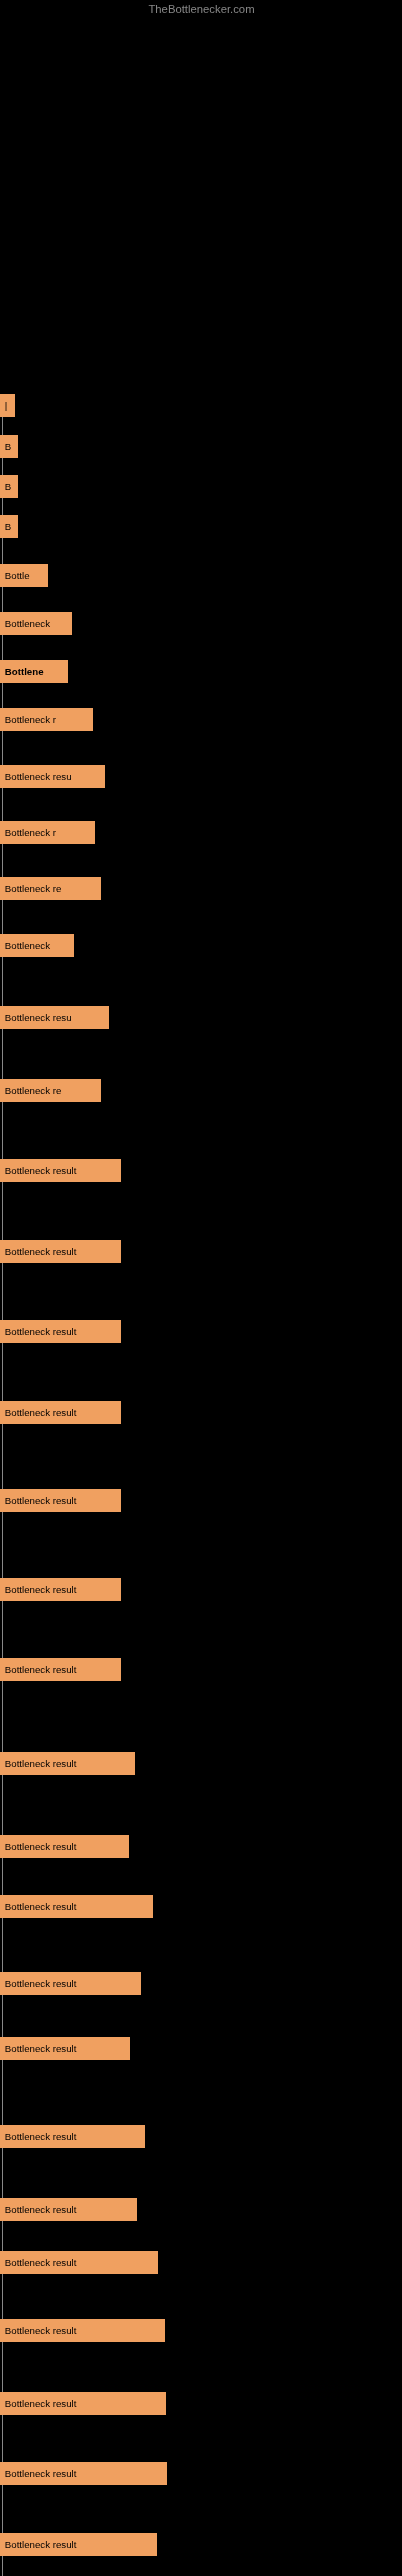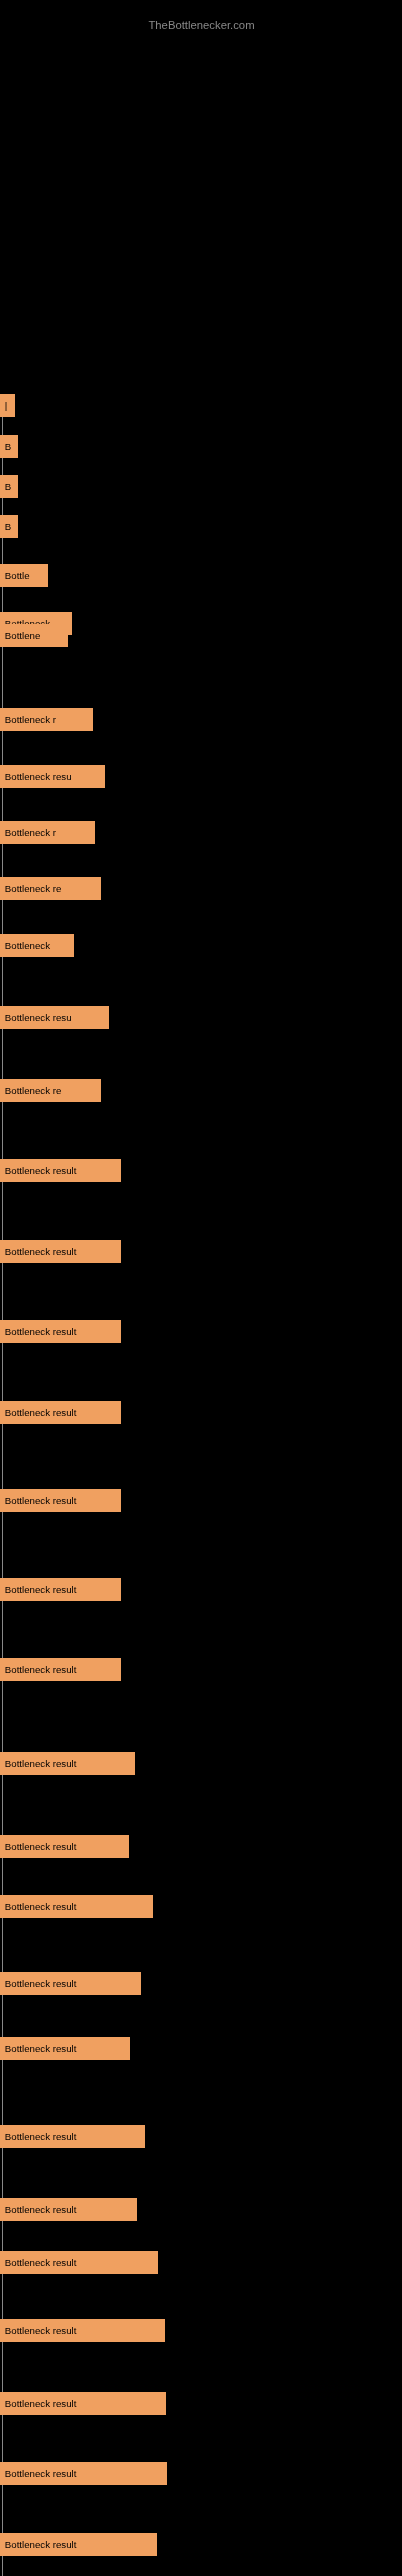--- a/index.html
+++ b/index.html
@@ -11,21 +11,21 @@
       background-color: #000000;
       width: 403px;
       min-height: 2576px;
       font-family: Arial, sans-serif;
       position: relative;
     }
     .site-title {
       color: #888888;
       font-size: 11.3px;
       text-align: center;
-      padding-top: 19px;
+      padding-top: 3px;
       padding-bottom: 3.2px;
     }
     .result-bar-container {
       position: absolute;
       left: 0;
       display: flex;
       align-items: center;
     }
     .result-bar {
       background-color: #f0a060;
@@ -64,21 +64,21 @@
   </div>
 <div class="result-bar-container" style="top: 515px; left: 0px;">
     <div class="result-bar" style="width: 17.7px;">B</div>
   </div>
 <div class="result-bar-container" style="top: 564px; left: 0px; align-items: center;">
     <div class="result-bar" style="width: 48px;">Bottle</div>
   </div>
 <div class="result-bar-container" style="top: 612px; left: 0px;">
     <div class="result-bar" style="width: 72px;">Bottleneck</div>
   </div>
-<div class="result-bar-container" style="top: 624px; left: 0px;">
+<div class="result-bar-container" style="top: 660px; left: 0px; font-weight: bold;">
     <div class="result-bar" style="width: 68px;">Bottlene</div>
   </div>
 <div class="result-bar-container" style="top: 708px; left: 0px;">
     <div class="result-bar" style="width: 93px;">Bottleneck r</div>
   </div>
 <div class="result-bar-container" style="top: 765px; left: 0px;">
     <div class="result-bar" style="width: 105px;">Bottleneck resu</div>
   </div>
 <div class="result-bar-container" style="top: 821px; left: 0px;">
     <div class="result-bar" style="width: 95px;">Bottleneck r</div>

